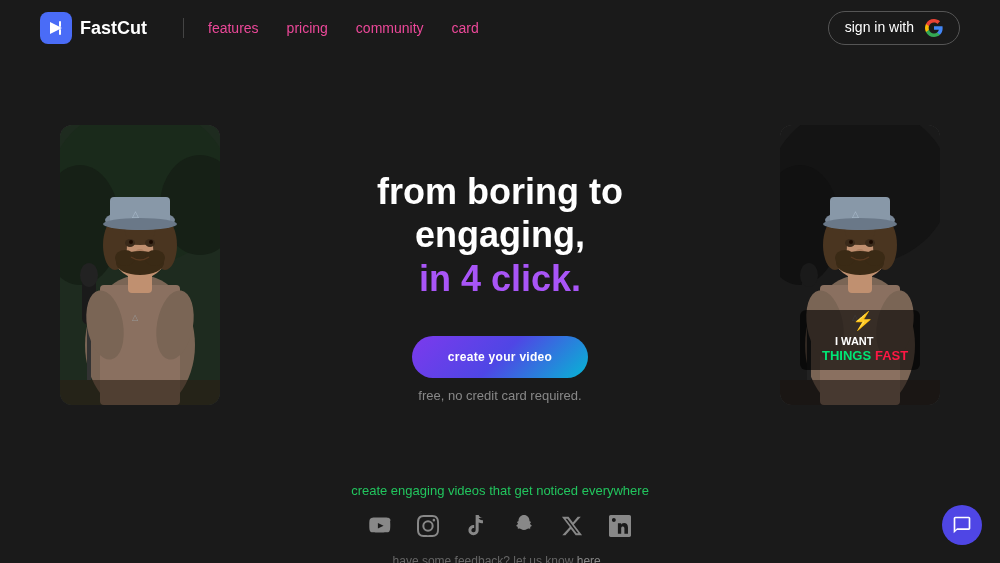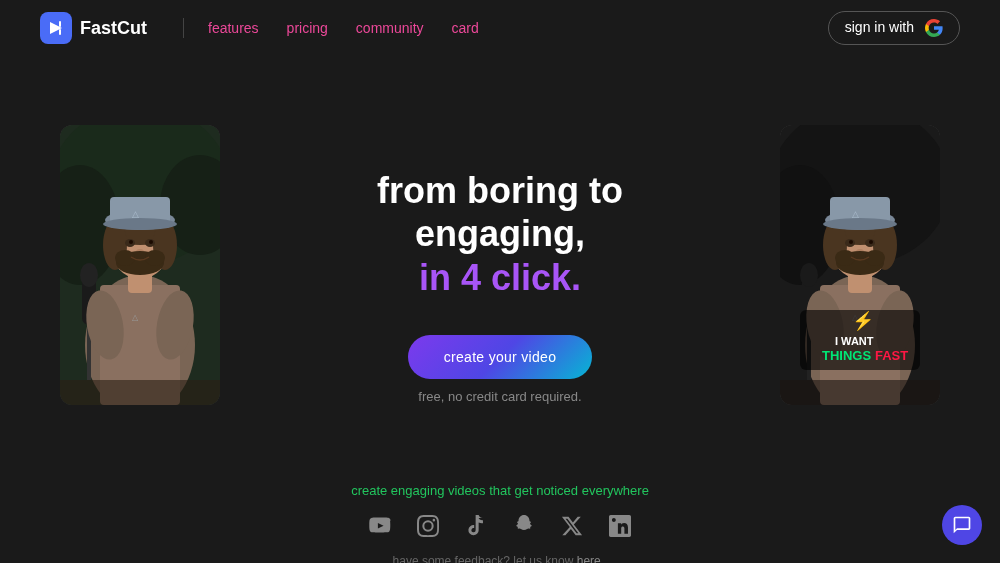--- a/index.html
+++ b/index.html
@@ -126,22 +126,22 @@
       font-size: 36px;
       font-weight: 800;
     }
     .cta-btn {
       display: inline-block;
       margin-top: 32px;
       padding: 14px 36px;
       border-radius: 30px;
       background: linear-gradient(135deg, #7c3aed, #4f46e5, #06b6d4);
       color: #fff;
-      font-size: 14px;
-      font-weight: 400;
+      font-size: 12px;
+      font-weight: 700;
       border: none;
       cursor: pointer;
       letter-spacing: 0.3px;
     }
     .free-text {
       margin-top: 10px;
       font-size: 13px;
       color: #888;
     }
 

